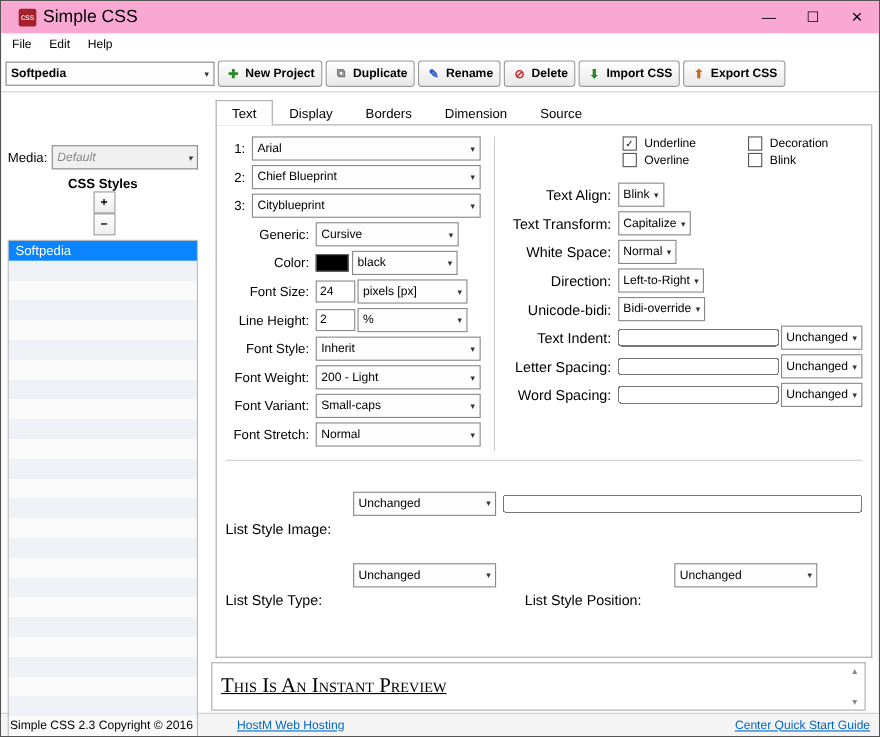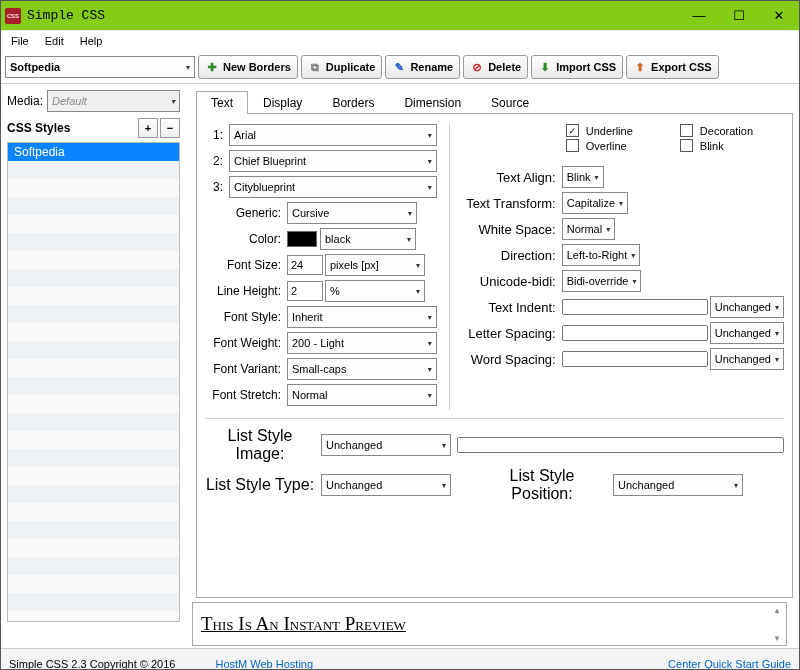--- a/index.html
+++ b/index.html
@@ -1,33 +1,33 @@
 <!DOCTYPE html>
 <html><head>
 <meta charset="utf-8">
 <style>
 * { box-sizing: border-box; margin: 0; padding: 0; font-family: "Segoe UI", Tahoma, sans-serif; font-size: 11px; }
 body { background: #fff; width: 800px; height: 670px; overflow: hidden; border: 1px solid #555; }
-.titlebar { height: 30px; display: flex; align-items: center; padding-left: 4px; background: #84cc16; border-bottom: 1px solid #eee; }
+.titlebar { height: 30px; display: flex; align-items: center; padding-left: 16px; background: #f9a8d4; border-bottom: 1px solid #eee; }
 .titlebar .icon { width: 16px; height: 16px; background: #a62029; margin-right: 6px; display: flex; align-items: center; justify-content: center; color: #fff; font-size: 8px; border-radius: 2px; }
-.titlebar .title { flex: 1; font-size: 13px; font-family: Liberation Mono, monospace; }
+.titlebar .title { flex: 1; font-size: 16px; }
 .titlebar .winbtn { width: 40px; height: 28px; display: flex; align-items: center; justify-content: center; font-size: 13px; }
 .menubar { height: 20px; display: flex; padding-left: 4px; gap: 4px; align-items: center; }
 .menubar span { padding: 2px 6px; }
 .toolbar { padding: 4px; display: flex; gap: 3px; align-items: center; border-bottom: 1px solid #ccc; }
 .combo { display: inline-flex; align-items: center; border: 1px solid #888; background: #fdfdfd; height: 22px; padding: 0 4px; }
 .combo .arrow { margin-left: auto; font-size: 8px; color: #333; padding-left: 4px; }
 .tbtn { display: inline-flex; align-items: center; gap: 4px; height: 24px; padding: 0 6px; border: 1px solid #999; border-radius: 3px; background: linear-gradient(#fff,#e8e8e8); font-weight: bold; font-size: 12px; }
 .tbtn .ic { width: 14px; height: 14px; display: flex; align-items: center; justify-content: center; }
 .main { display: flex; height: 562px; }
 .sidebar { width: 185px; padding: 6px; }
-.sidebar .mrow { display: flex; align-items: center; gap: 4px; margin-bottom: 6px; }
+.sidebar .mrow { display: flex; align-items: center; gap: 4px; margin-bottom: 6px; margin-top: 42px; }
 .sidebar .mrow label { font-size: 12px; }
 .sidebar .mrow .combo { flex: 1; background: #f0f0f0; color: #888; font-style: italic; }
-.styleshdr { display: flex; align-items: center; }
+.styleshdr { display: flex; align-items: center; flex-direction: column; }
 .styleshdr b { flex: 1; font-size: 12px; }
 .sqbtn { width: 20px; height: 20px; border: 1px solid #999; display: flex; align-items: center; justify-content: center; font-weight: bold; background: linear-gradient(#fff,#eee); margin-left: 2px; }
 .stylelist { border: 1px solid #bbb; height: 480px; margin-top: 4px; background: repeating-linear-gradient(#fafafa,#fafafa 18px,#eef1f5 18px,#eef1f5 36px); }
 .stylelist .sel { background: #0a84ff; color: #fff; padding: 2px 6px; height: 18px; font-size: 12px; }
 .right { flex: 1; padding: 6px 6px 0 0; display: flex; flex-direction: column; }
 .tabs { display: flex; gap: 0; border-bottom: 1px solid #aaa; margin-left: 10px; }
 .tab { padding: 4px 14px; border: 1px solid transparent; border-bottom: none; font-size: 12px; position: relative; top: 1px; }
 .tab.active { border-color: #aaa; background: #fff; }
 .panel { border: 1px solid #aaa; border-top: none; margin-left: 10px; padding: 10px 8px; flex: 1; overflow: hidden; }
 .cols { display: flex; gap: 12px; }
@@ -40,26 +40,26 @@
 .swatch { width: 30px; height: 16px; background: #000; border: 1px solid #666; margin-right: 3px; }
 .hdr { text-align: center; font-size: 12px; margin-bottom: 4px; }
 .decor { display: flex; align-items: center; gap: 4px; font-size: 12px; }
 .decor .lbl2 { width: 100px; text-align: right; padding-right: 6px; }
 .chk { width: 13px; height: 13px; border: 1px solid #555; display: inline-flex; align-items: center; justify-content: center; font-size: 9px; margin-right: 3px; }
 .decogrid { display: grid; grid-template-columns: repeat(2, 1fr); gap: 2px 10px; margin-left: 4px; }
 .row2 { display: flex; align-items: center; margin-bottom: 4px; height: 22px; }
 .row2 .lbl { width: 100px; text-align: right; padding-right: 6px; font-size: 13px; }
 .listrow { border-top: 1px solid #ccc; margin-top: 8px; padding-top: 8px; }
 .listrow .r { display: flex; align-items: center; margin-bottom: 4px; gap: 6px; }
-.listrow .lbl { text-align: center; font-size: 16px; }
+.listrow .lbl { text-align: left; font-size: 13px; margin-top: 46px; }
 .preview { border: 1px solid #aaa; margin: 4px 6px 0 6px; height: 44px; padding: 4px 8px; display: flex; align-items: center; position: relative; }
 .preview .txt { font-family: Georgia, serif; font-size: 19px; font-variant: small-caps; text-decoration: underline; }
 .preview .scroll { position: absolute; right: 2px; top: 2px; bottom: 2px; width: 14px; display: flex; flex-direction: column; justify-content: space-between; }
 .preview .scroll span { font-size: 9px; color: #888; text-align: center; }
-.status { height: 22px; border-top: 1px solid #ccc; display: flex; align-items: flex-end; padding: 0 8px; font-size: 11px; background: #f4f4f4; margin-top: 2px; }
+.status { height: 22px; border-top: 1px solid #ccc; display: flex; align-items: center; padding: 0 8px; font-size: 11px; background: #f4f4f4; margin-top: 2px; }
 .status a { color: #06c; text-decoration: underline; padding-left: 40px; }
 .status .sp { flex: 1; }
 </style>
 </head>
 <body>
 
 <div class="titlebar">
   <div class="icon">css</div>
   <div class="title">Simple CSS</div>
   <div class="winbtn">—</div>
@@ -73,21 +73,21 @@
   <span>Help</span>
 </div>
 
 <div class="toolbar">
   <div class="combo" style="width:190px">
       <b>Softpedia</b>
       <span class="arrow">▾</span>
     </div>
   <div class="tbtn">
       <span class="ic" style="color:#2a8a2a">✚</span>
-      <span>New Borders</span>
+      <span>New Project</span>
     </div>
   <div class="tbtn">
       <span class="ic" style="color:#777">⧉</span>
       <span>Duplicate</span>
     </div>
   <div class="tbtn">
       <span class="ic" style="color:#2255cc">✎</span>
       <span>Rename</span>
     </div>
   <div class="tbtn">

